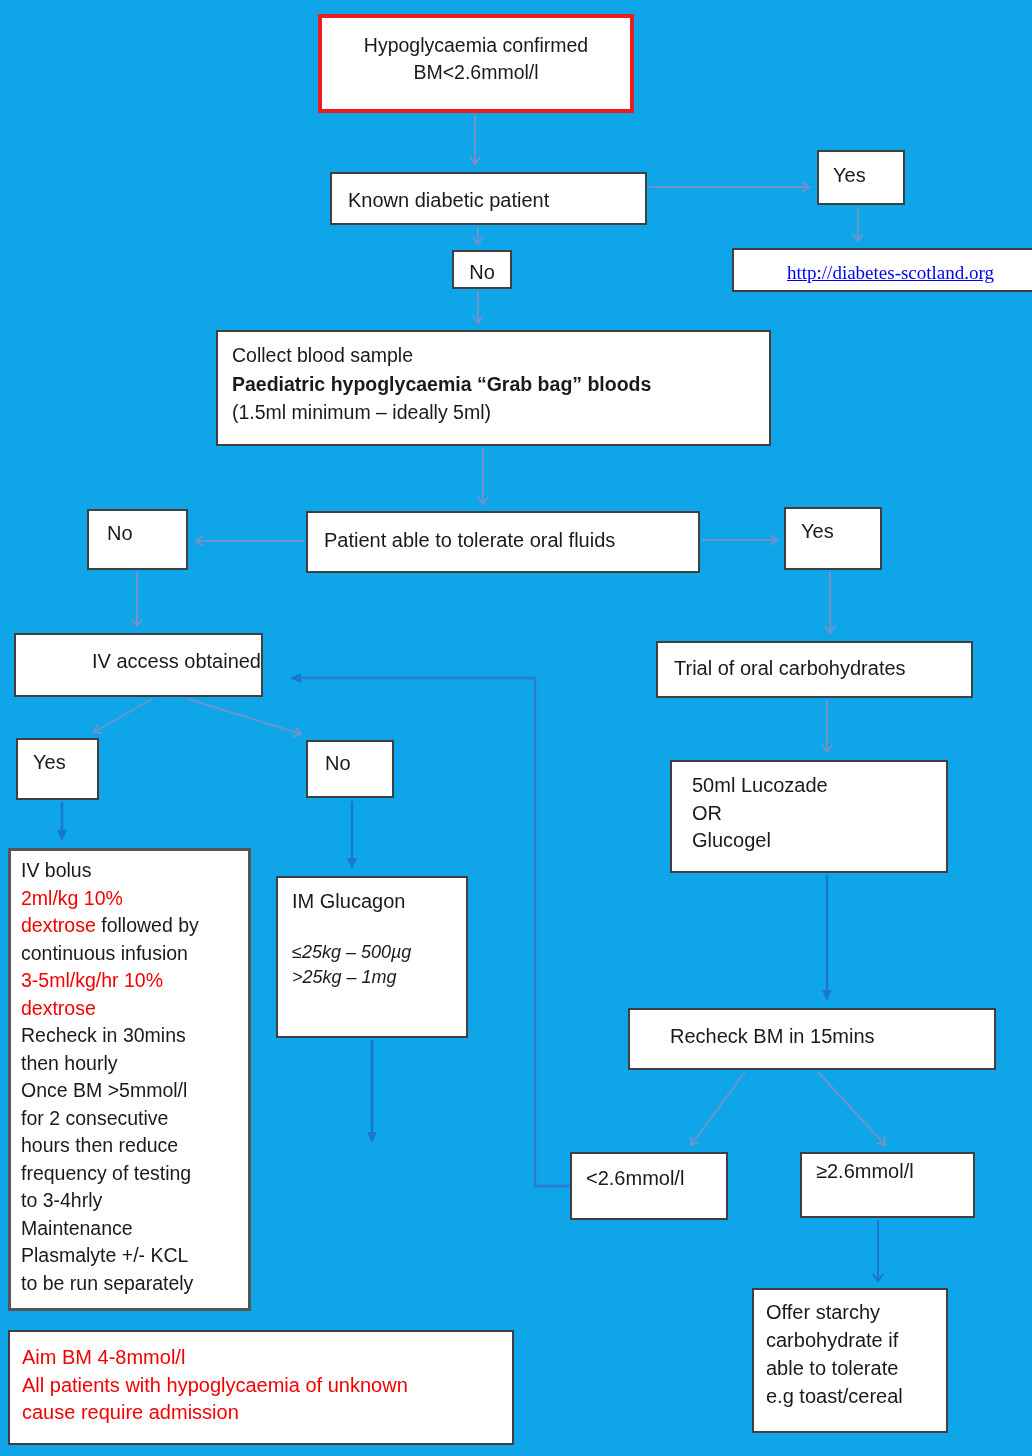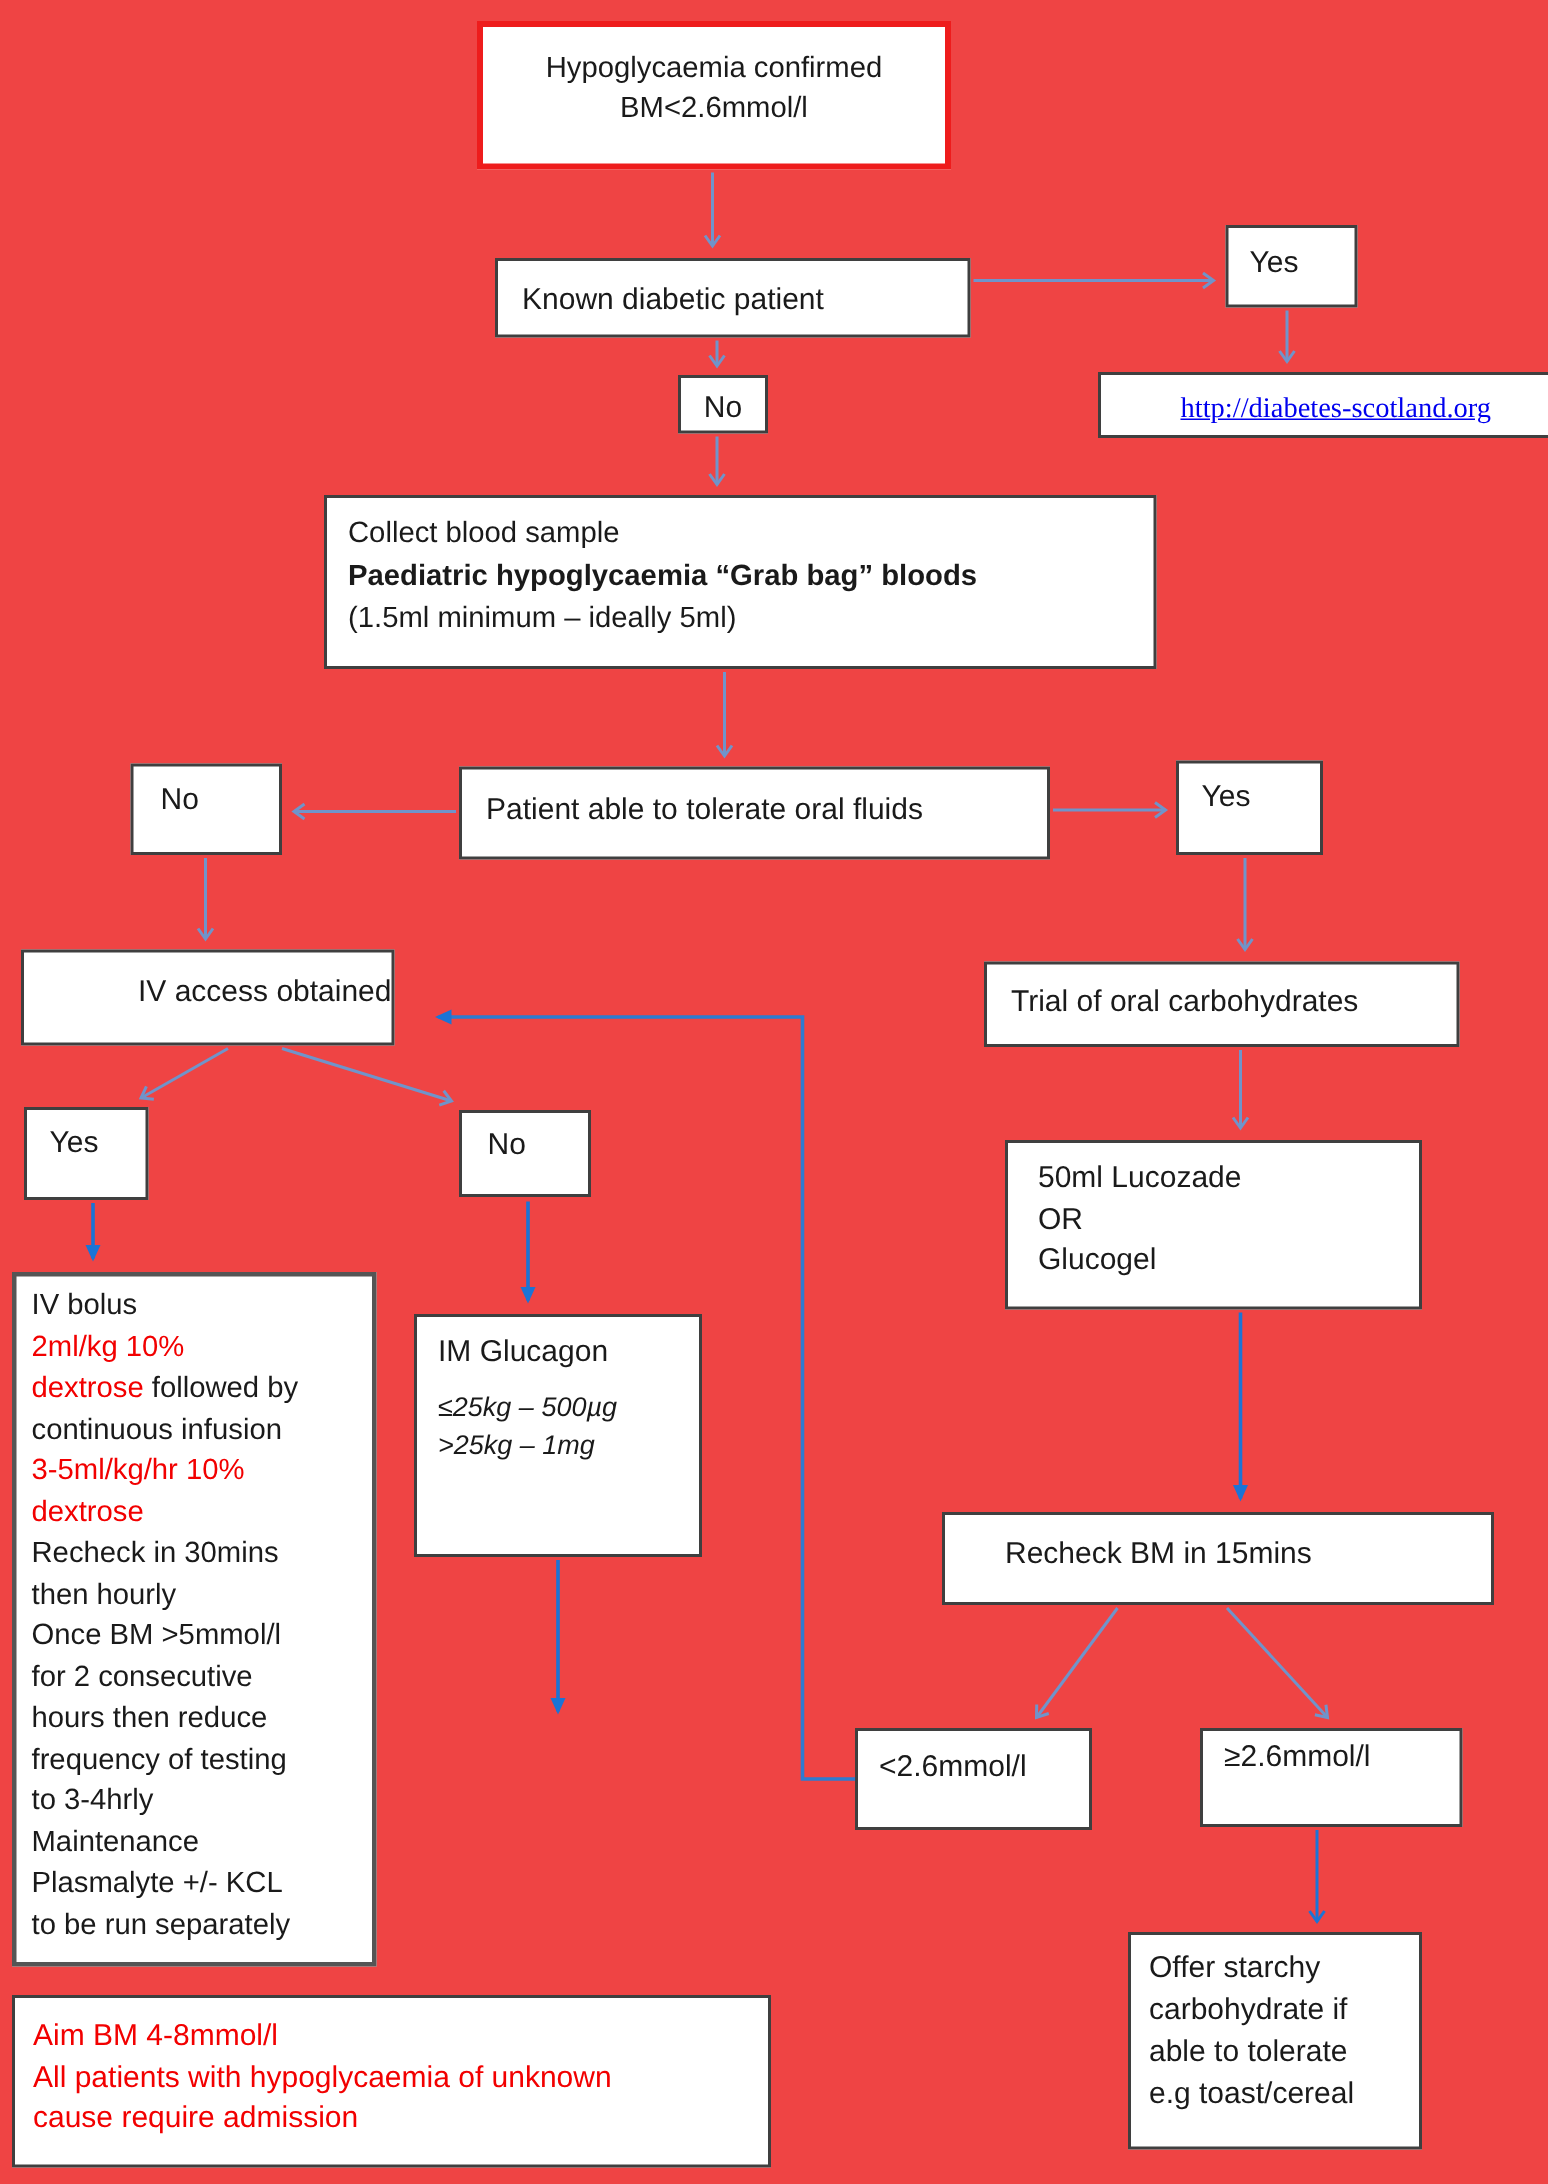--- a/index.html
+++ b/index.html
@@ -1,30 +1,30 @@
 <!DOCTYPE html>
 <html><head>
 <meta charset="utf-8">
 <style>
   html,body{margin:0;padding:0;background:#ffffff;}
-  #canvas{position:relative;width:1032px;height:1456px;background:#ef4444;overflow:hidden;
+  #canvas{position:relative;width:1032px;height:1456px;background:#0ea5e9;overflow:hidden;
           font-family:"Liberation Sans","DejaVu Sans",sans-serif;color:#1a1a1a;}
   #arrows{position:absolute;left:0;top:0;z-index:1;}
   .box{position:absolute;background:#ffffff;border:2px solid #3f3f3f;box-sizing:border-box;
        font-size:20px;line-height:26px;z-index:2;}
   .start{border:4px solid #ee1c1c;text-align:center;padding-top:14px;font-size:19.5px;line-height:27px;}
   .center{text-align:center;}
   .bold{font-weight:bold;}
   .red{color:#f20000;}
   .linktext{font-family:"Liberation Serif","DejaVu Serif",serif;color:#0000ee;
             text-decoration:underline;font-size:19px;cursor:pointer;}
   .seg-k{color:#1a1a1a;}
   .seg-r{color:#f20000;}
   .seg-i{color:#1a1a1a;text-align:right;}
-  .doses{font-style:italic;font-size:18px;line-height:25px;margin-top:12px;}
+  .doses{font-style:italic;font-size:18px;line-height:25px;margin-top:26px;}
 </style>
 </head>
 <body>
 
 <div id="canvas">
 
   <svg id="arrows" width="1032" height="1456">
     <defs>
       <marker id="mO" markerUnits="userSpaceOnUse" markerWidth="14" markerHeight="14" refX="8" refY="6" orient="auto">
         <path d="M1,1 L8,6 L1,11" fill="none" stroke="#7094ca" stroke-width="2"></path>

